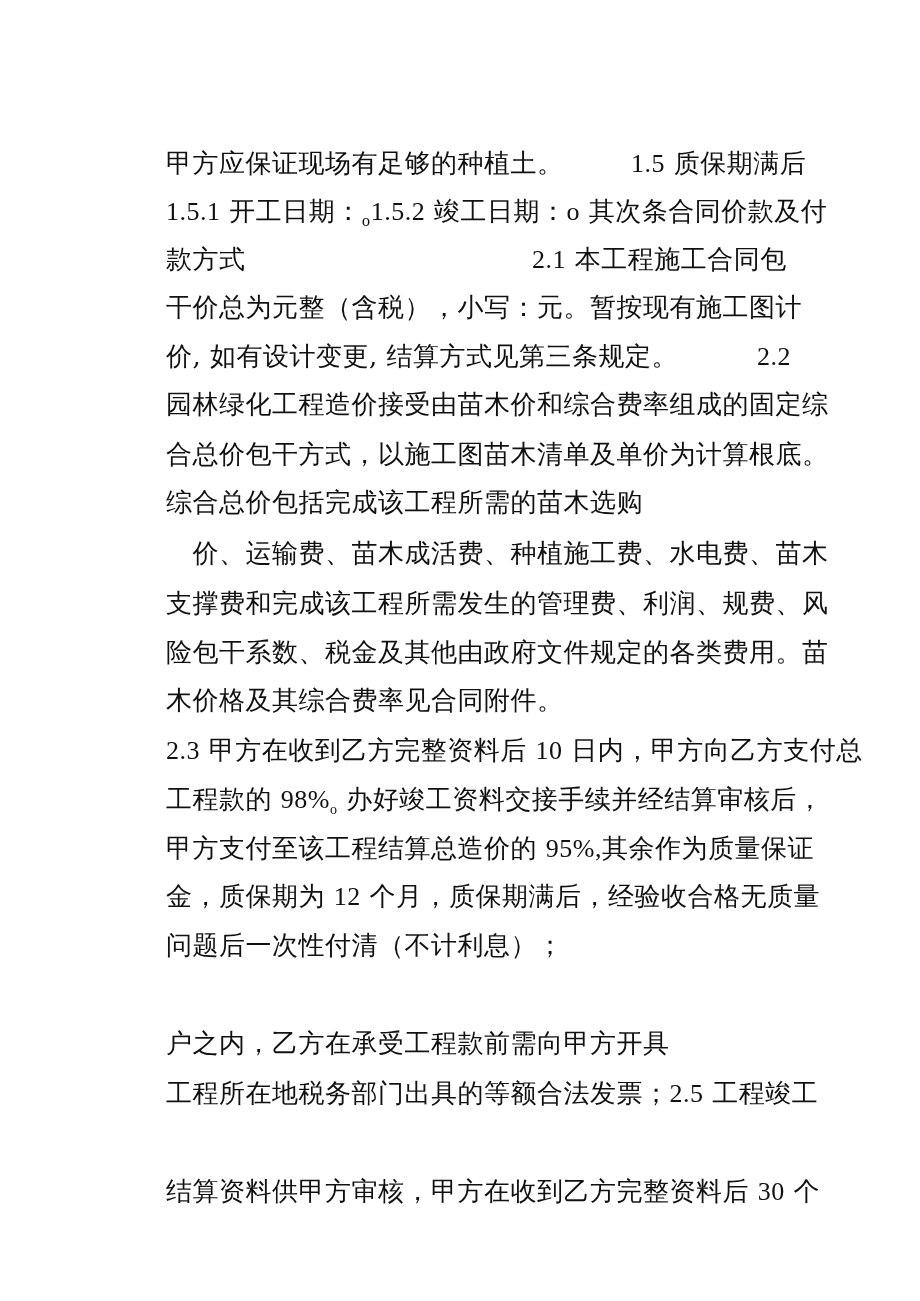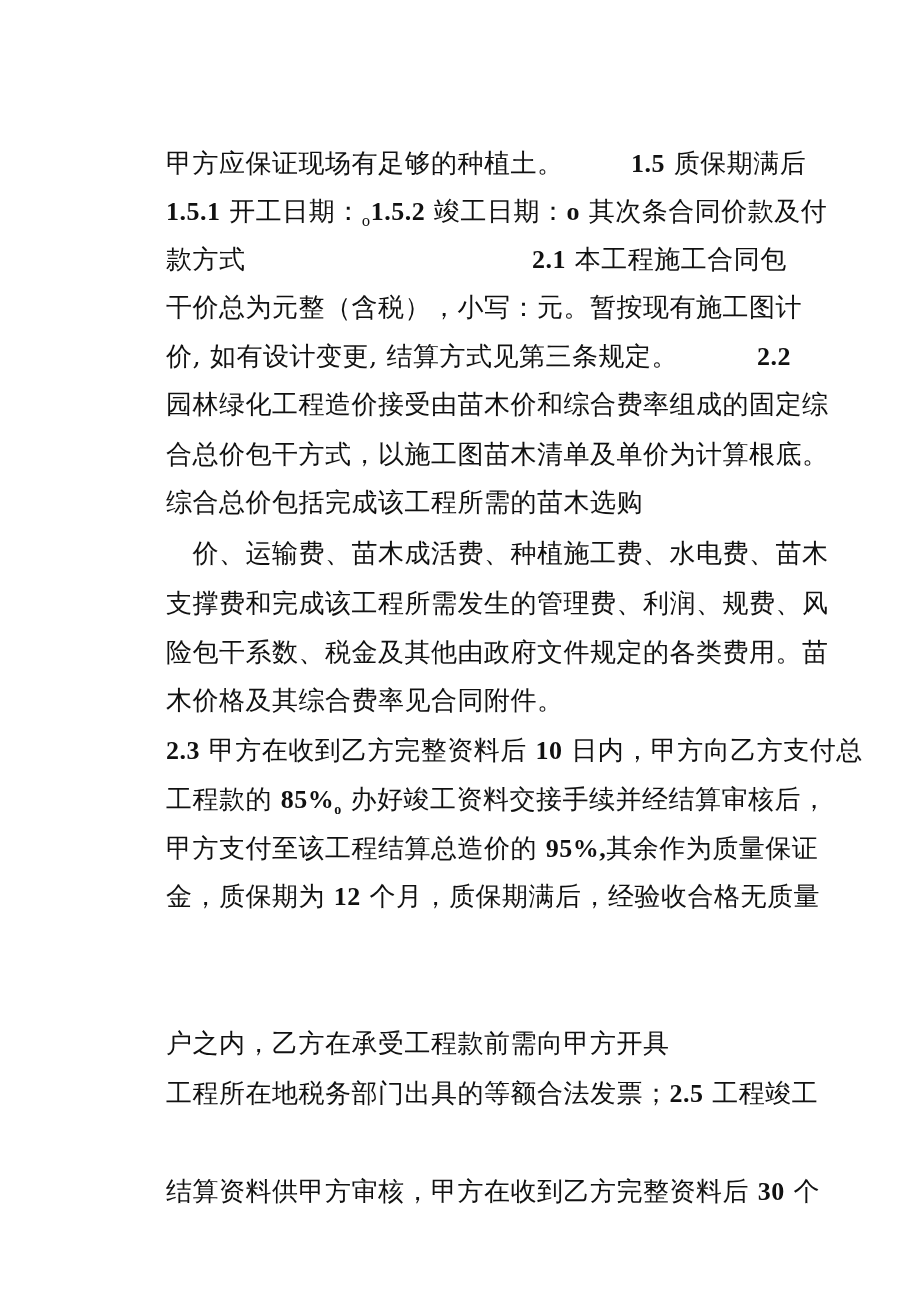--- a/index.html
+++ b/index.html
@@ -8,21 +8,21 @@
     .line {
       position: absolute;
       left: 131px;
       white-space: pre;
       font-family: "DejaVu Serif", "Liberation Serif", serif;
       font-size: 26px;
       line-height: 30px;
       color: #111;
       letter-spacing: 0.5px;
     }
-    .line b { font-family: "Liberation Serif", "DejaVu Serif", serif; font-weight: bold; }
+    .line b { font-family: "Liberation Serif", "DejaVu Serif", serif; font-weight: normal; }
   </style>
 </head>
 <body>
 
 <div class="page">
   <div class="line" style="top:118px">
     <span>甲方应保证现场有足够的种植土。</span>
   </div>
   <div class="line" style="top:118px; left:596px">
     <b>1.5</b><span> 质保期满后</span>
@@ -70,31 +70,34 @@
   </div>
   <div class="line" style="top:655px">
     <span>木价格及其综合费率见合同附件。</span>
   </div>
 
   <div class="line" style="top:705px">
     <b>2.3</b><span> 甲方在收到乙方完整资料后 </span><b>10</b><span> 日内，甲方向乙方支付总</span>
   </div>
 
   <div class="line" style="top:754px">
-    <span>工程款的 </span><b>85%</b><b style="font-size:14px;vertical-align:-6px">o</b><span> 办好竣工资料交接手续并经结算审核后，</span>
+    <span>工程款的 </span><b>98%</b><b style="font-size:14px;vertical-align:-6px">o</b><span> 办好竣工资料交接手续并经结算审核后，</span>
   </div>
 
   <div class="line" style="top:803px">
     <span>甲方支付至该工程结算总造价的 </span><b>95%,</b><span>其余作为质量保证</span>
   </div>
 
   <div class="line" style="top:851px">
     <span>金，质保期为 </span><b>12</b><span> 个月，质保期满后，经验收合格无质量</span>
   </div>
 
+  <div class="line" style="top:900px">
+    <span>问题后一次性付清（不计利息）；</span>
+  </div>
 
 
   <div class="line" style="top:998px">
     <span>户之内，乙方在承受工程款前需向甲方开具</span>
   </div>
 
   <div class="line" style="top:1048px">
     <span>工程所在地税务部门出具的等额合法发票；</span><b>2.5</b><span> 工程竣工</span>
   </div>
 

